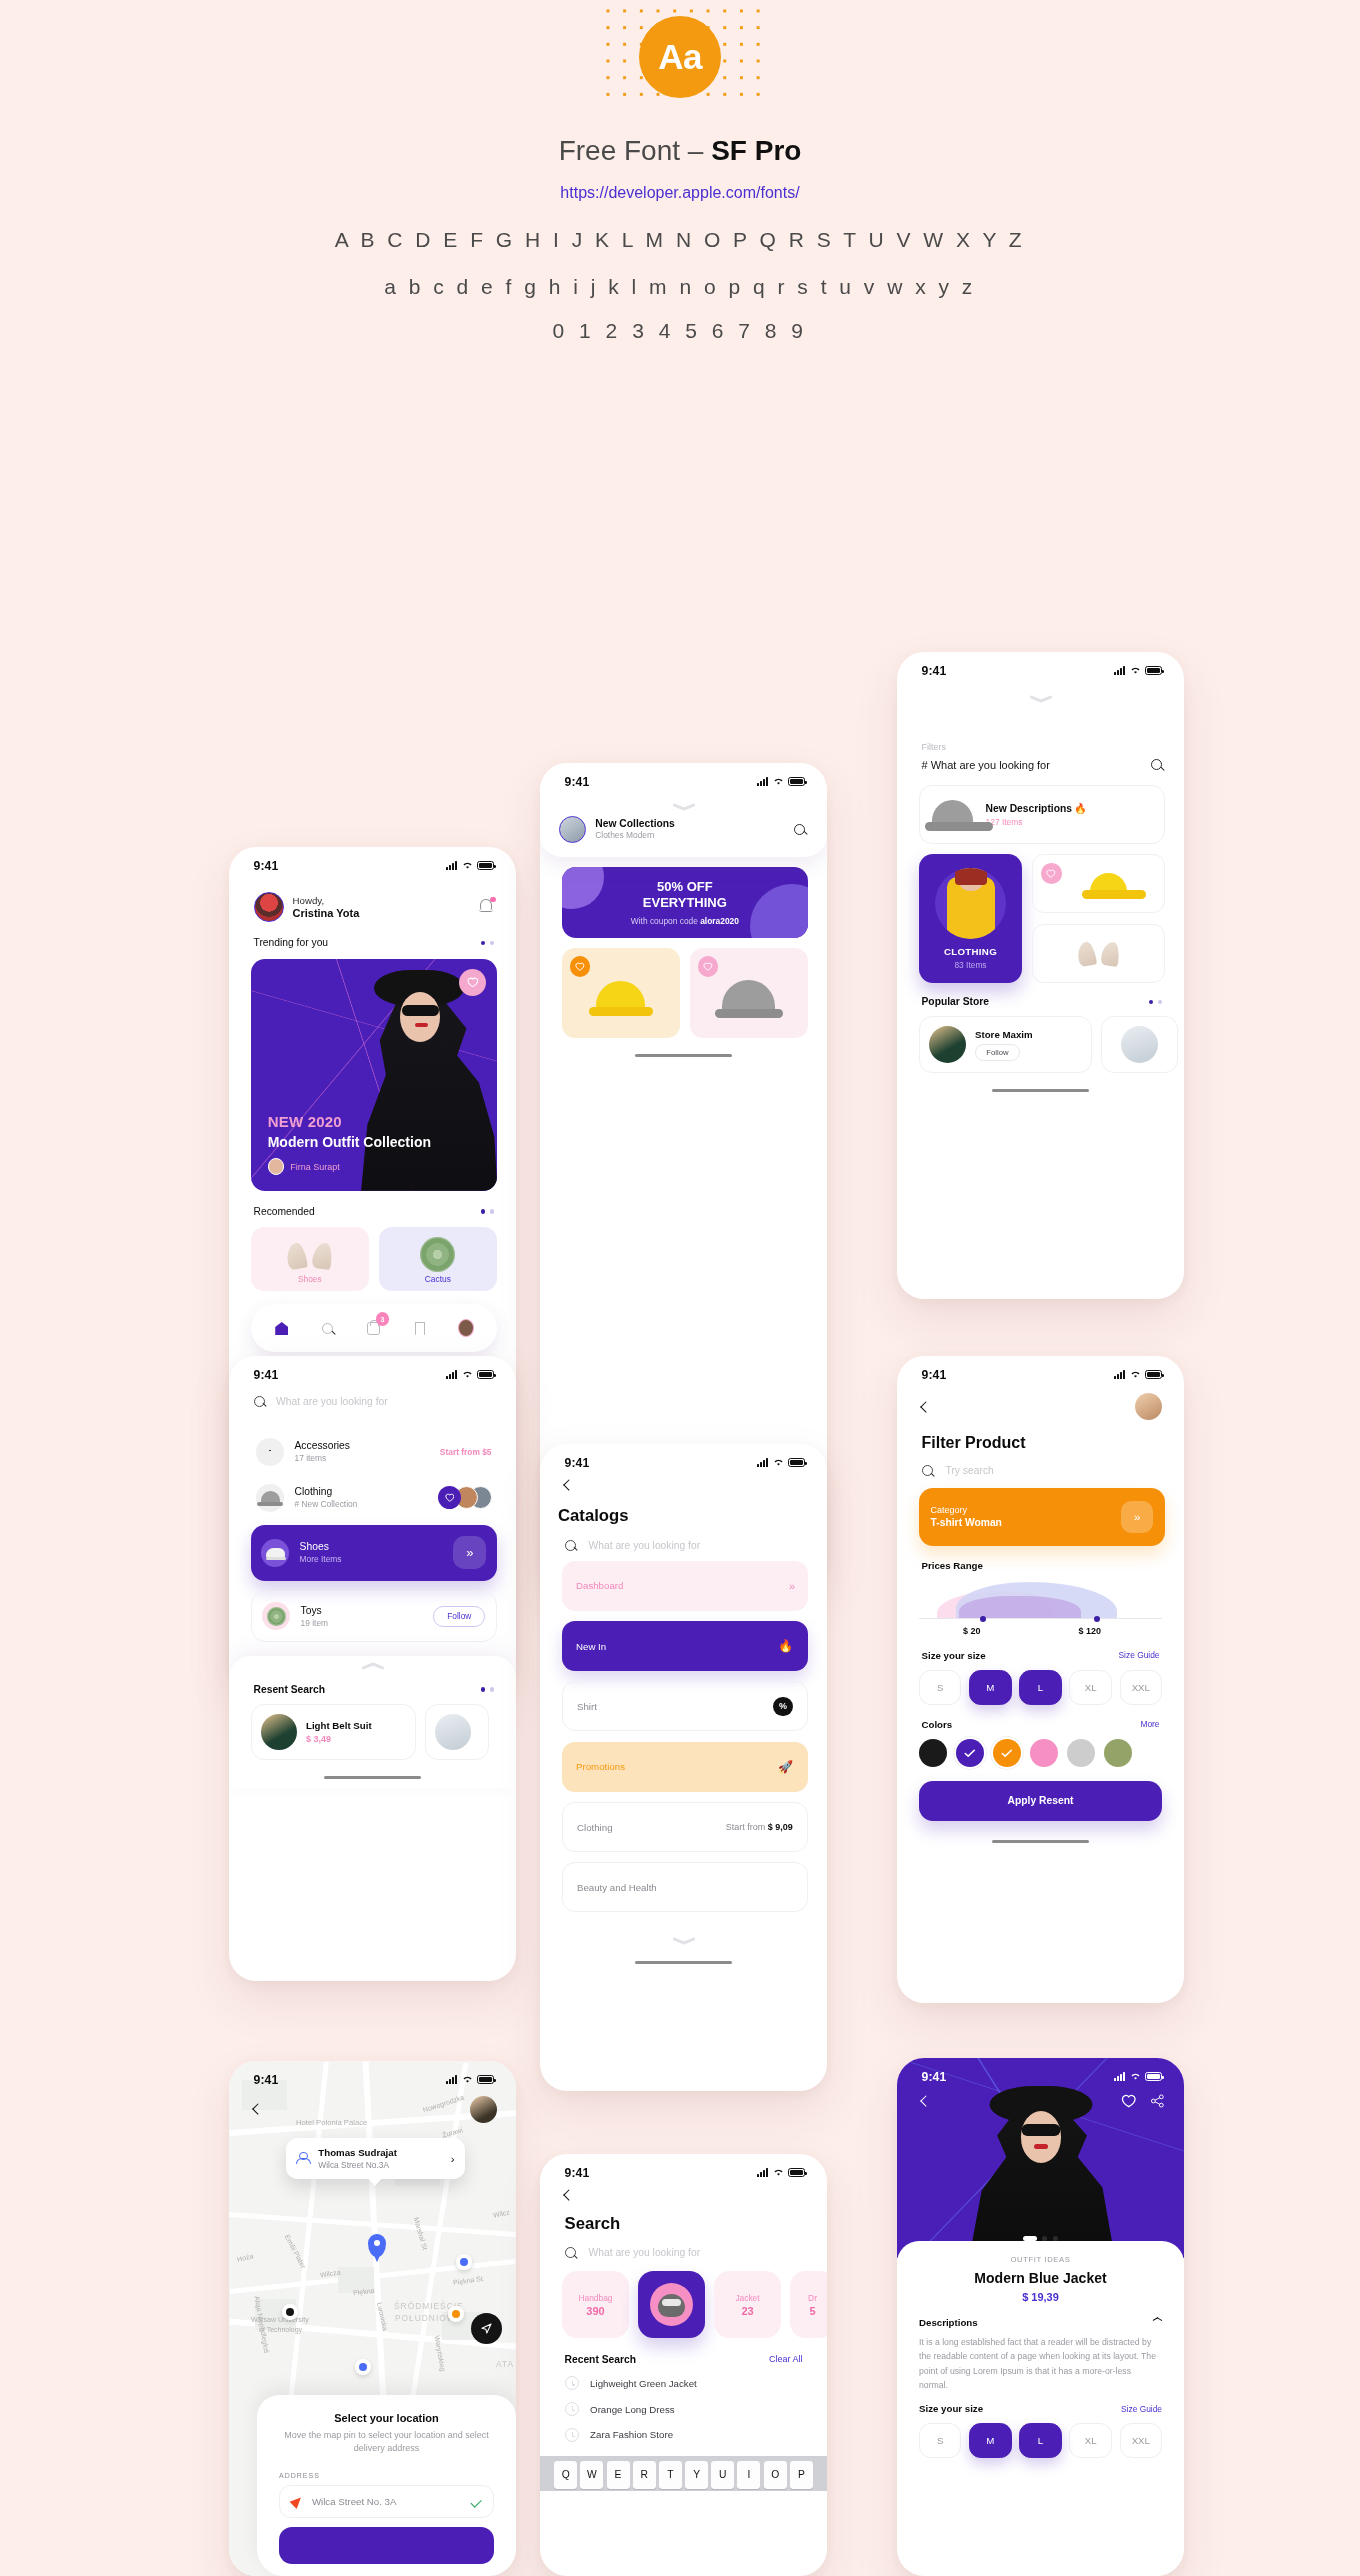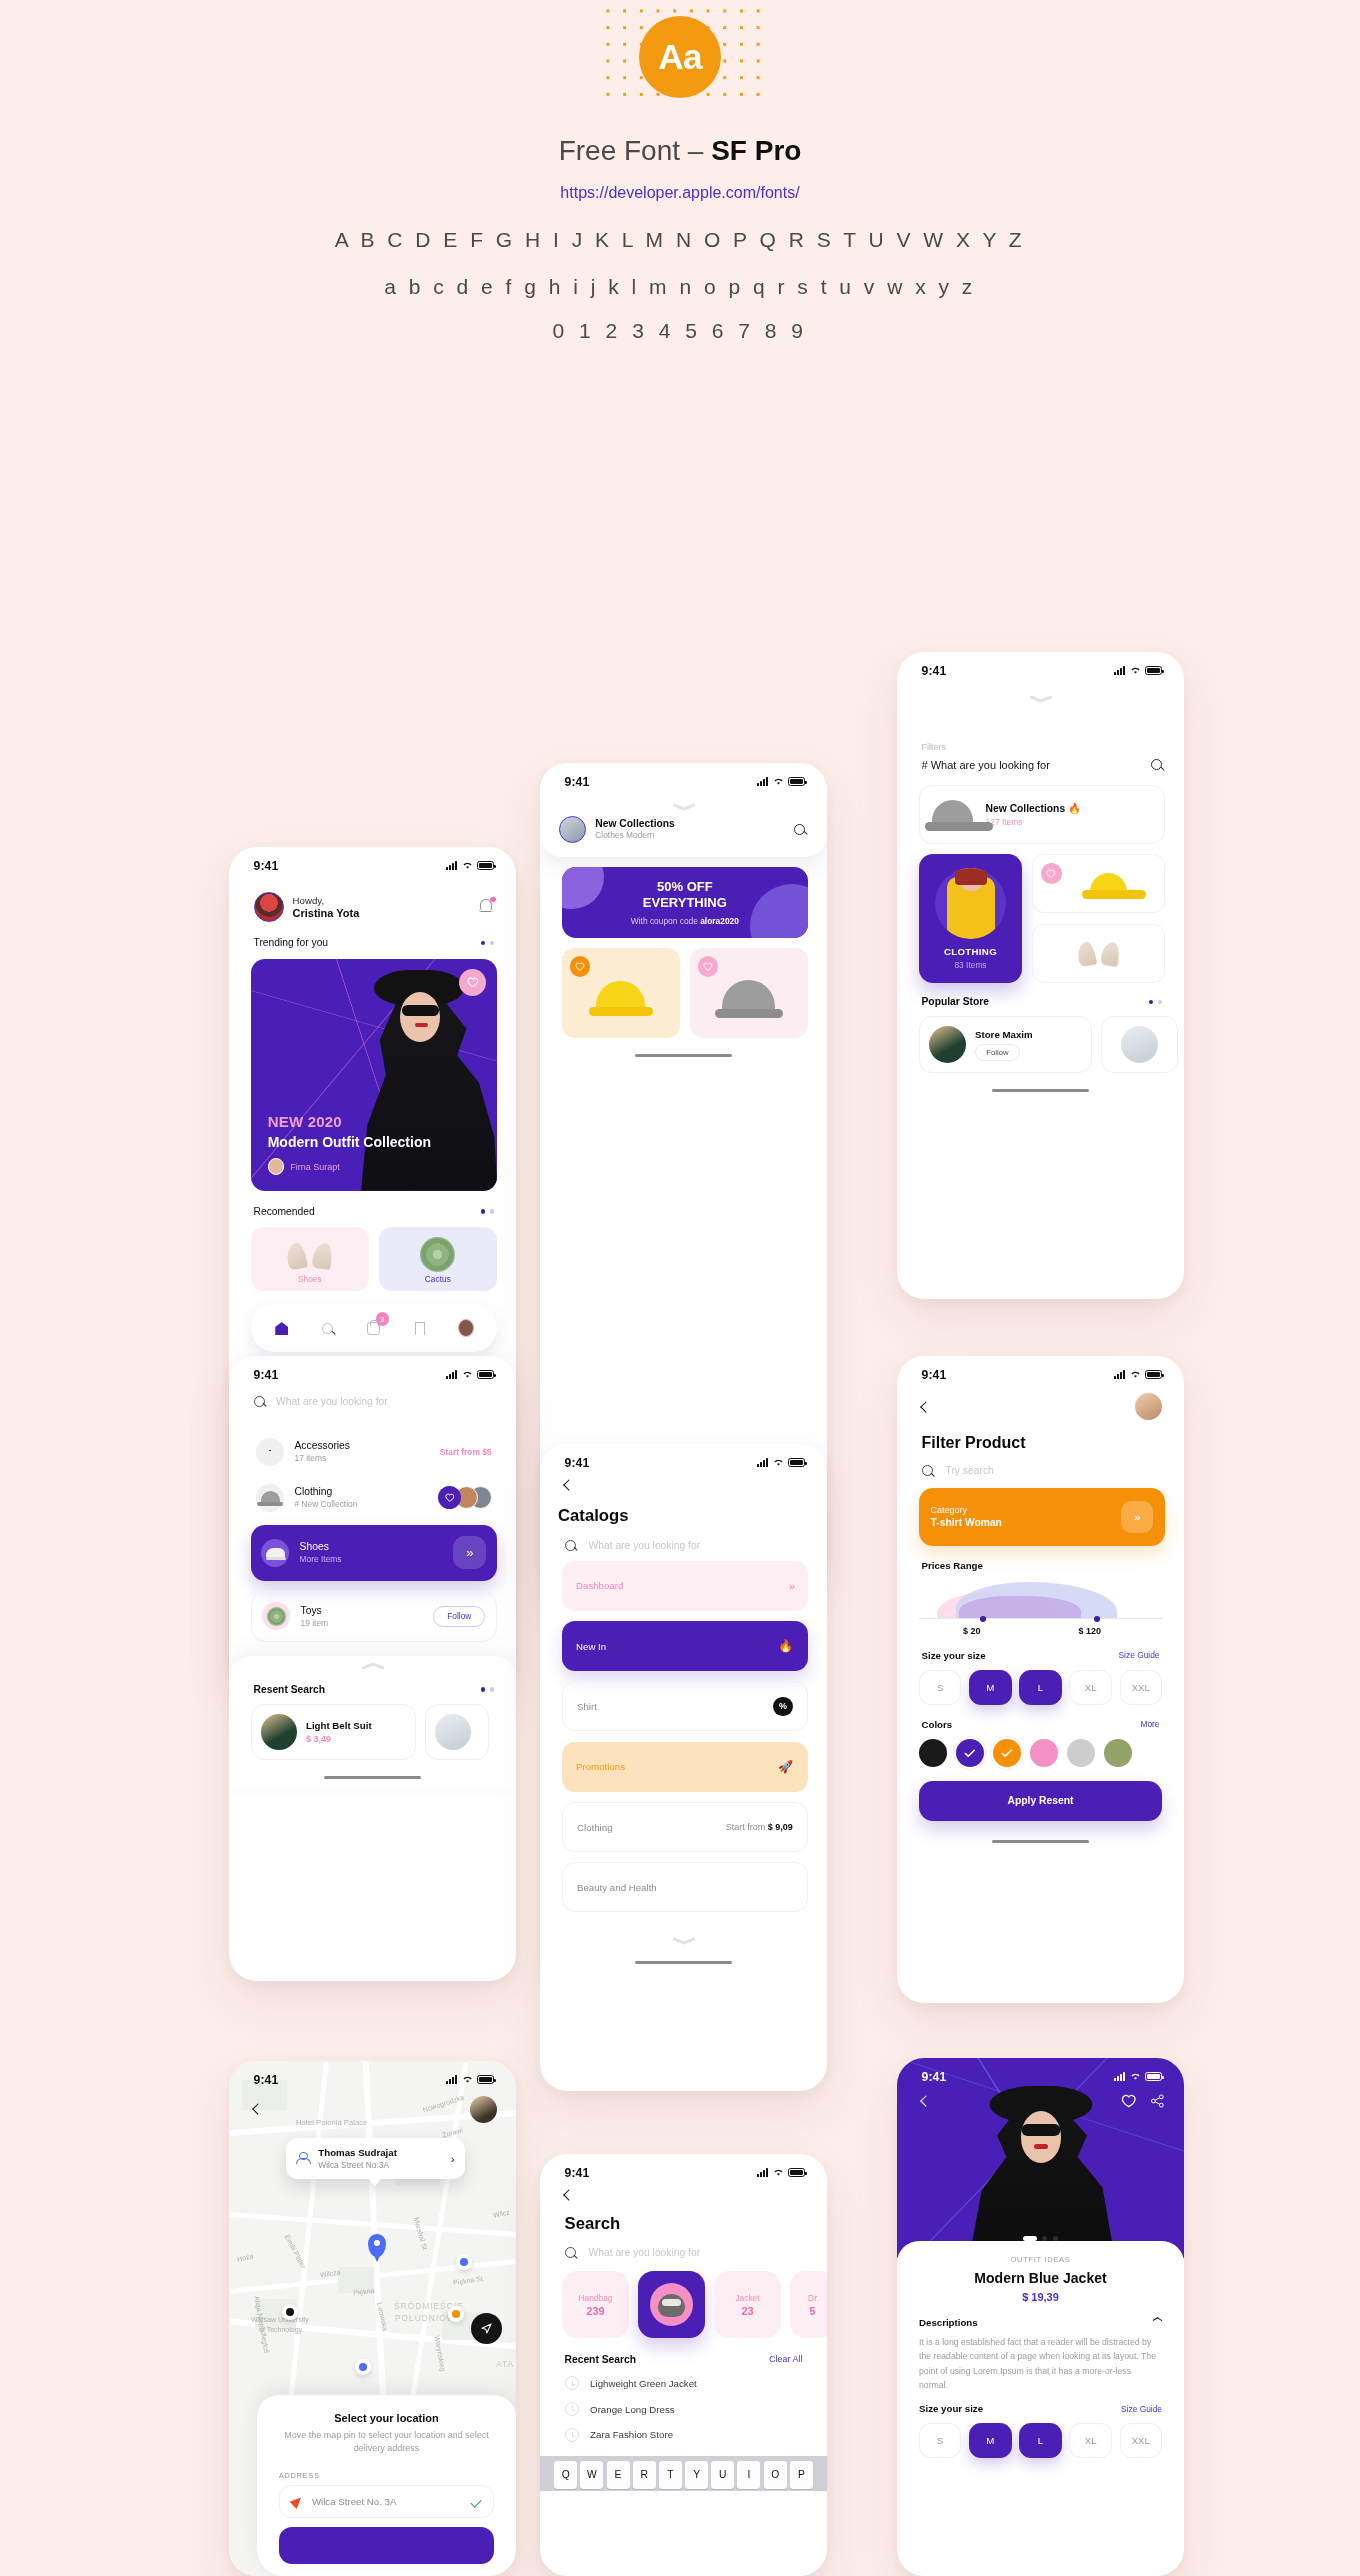--- a/index.html
+++ b/index.html
@@ -605,21 +605,21 @@
   <div class="qrow">
     <div class="q"># What are you looking for</div>
     <span class="mag"></span>
   </div>
 
   <div class="nc-card">
     <div class="img">
           <div class="ghat" style="margin:0;width:41px;height:28px"></div>
         </div>
     <div>
-      <div class="t1">New Collections 🔥</div>
+      <div class="t1">New Descriptions 🔥</div>
       <div class="t2">127 Items</div>
     </div>
   </div>
 
   <div class="cl-row">
     <div class="cl-big">
       <div class="circ">
             <div class="girl"></div>
           </div>
       <h4>CLOTHING</h4>
@@ -1052,21 +1052,21 @@
       </div>
   <h1>Search</h1>
   <div class="srch">
     <span class="mag thin"></span>
     <div class="ph">What are you looking for</div>
   </div>
 
   <div class="chips">
     <div class="chip">
       <div class="n1">Handbag</div>
-      <div class="n2">239</div>
+      <div class="n2">390</div>
     </div>
     <div class="chip act">
           <div class="cat2"></div>
         </div>
     <div class="chip">
       <div class="n1">Jacket</div>
       <div class="n2">23</div>
     </div>
     <div class="chip" style="flex:0 0 45px;width:45px">
       <div class="n1">Dr</div>

